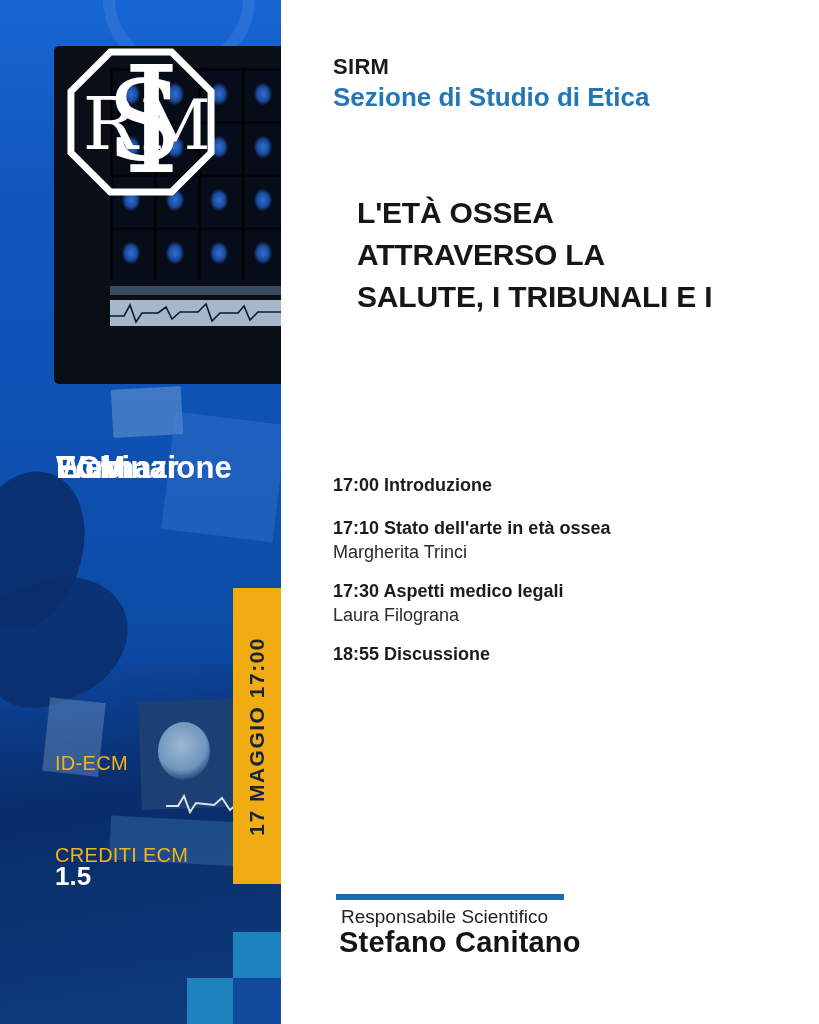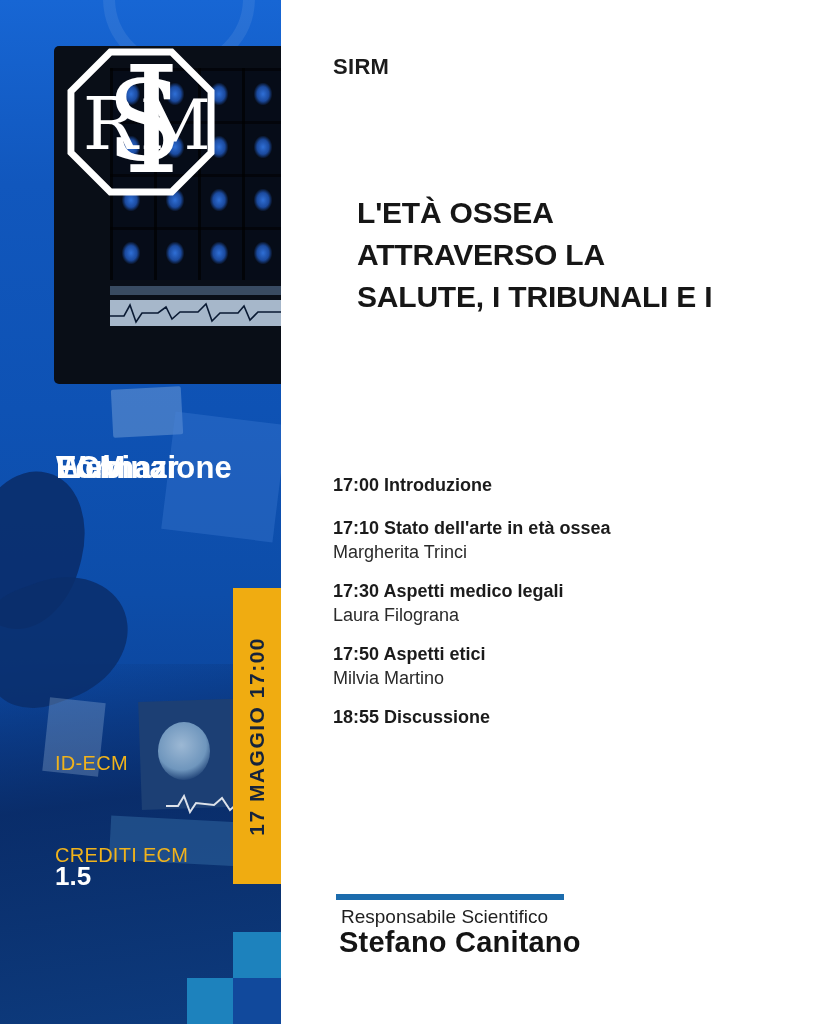--- a/index.html
+++ b/index.html
@@ -150,20 +150,21 @@
   <div class="ecm-label cr-label">CREDITI ECM</div>
   <div class="ecm-value cr-value">1.5</div>
 
   <div class="sq sq-a"></div>
   <div class="sq sq-b"></div>
   <div class="sq sq-c"></div>
 </div>
 
 <div class="main">
   <div class="org">SIRM</div>
+  <div class="section">Sezione di Studio di Etica</div>
 
   <div class="title">
     <div>L'ETÀ OSSEA</div>
     <div>ATTRAVERSO LA</div>
     <div>SALUTE, I TRIBUNALI E I</div>
   </div>
 
 
   <div class="program">
     <div class="prog-item">
@@ -172,24 +173,20 @@
     </div>
     <div class="prog-item">
       <div class="prog-line"><span>17:10</span> <span>Stato dell'arte in età ossea</span></div>
       <div class="prog-speaker">Margherita Trinci</div>
     </div>
     <div class="prog-item">
       <div class="prog-line"><span>17:30</span> <span>Aspetti medico legali</span></div>
       <div class="prog-speaker">Laura Filograna</div>
     </div>
     <div class="prog-item">
-      <div class="prog-line"><span>17:50</span> <span>Aspetti etici</span></div>
-      <div class="prog-speaker">Milvia Martino</div>
-    </div>
-    <div class="prog-item">
       <div class="prog-line"><span>18:55</span> <span>Discussione</span></div>
 
     </div>
   </div>
 
   <div class="footer-rule"></div>
   <div class="role">Responsabile Scientifico</div>
   <div class="name">Stefano Canitano</div>
 </div>
 

